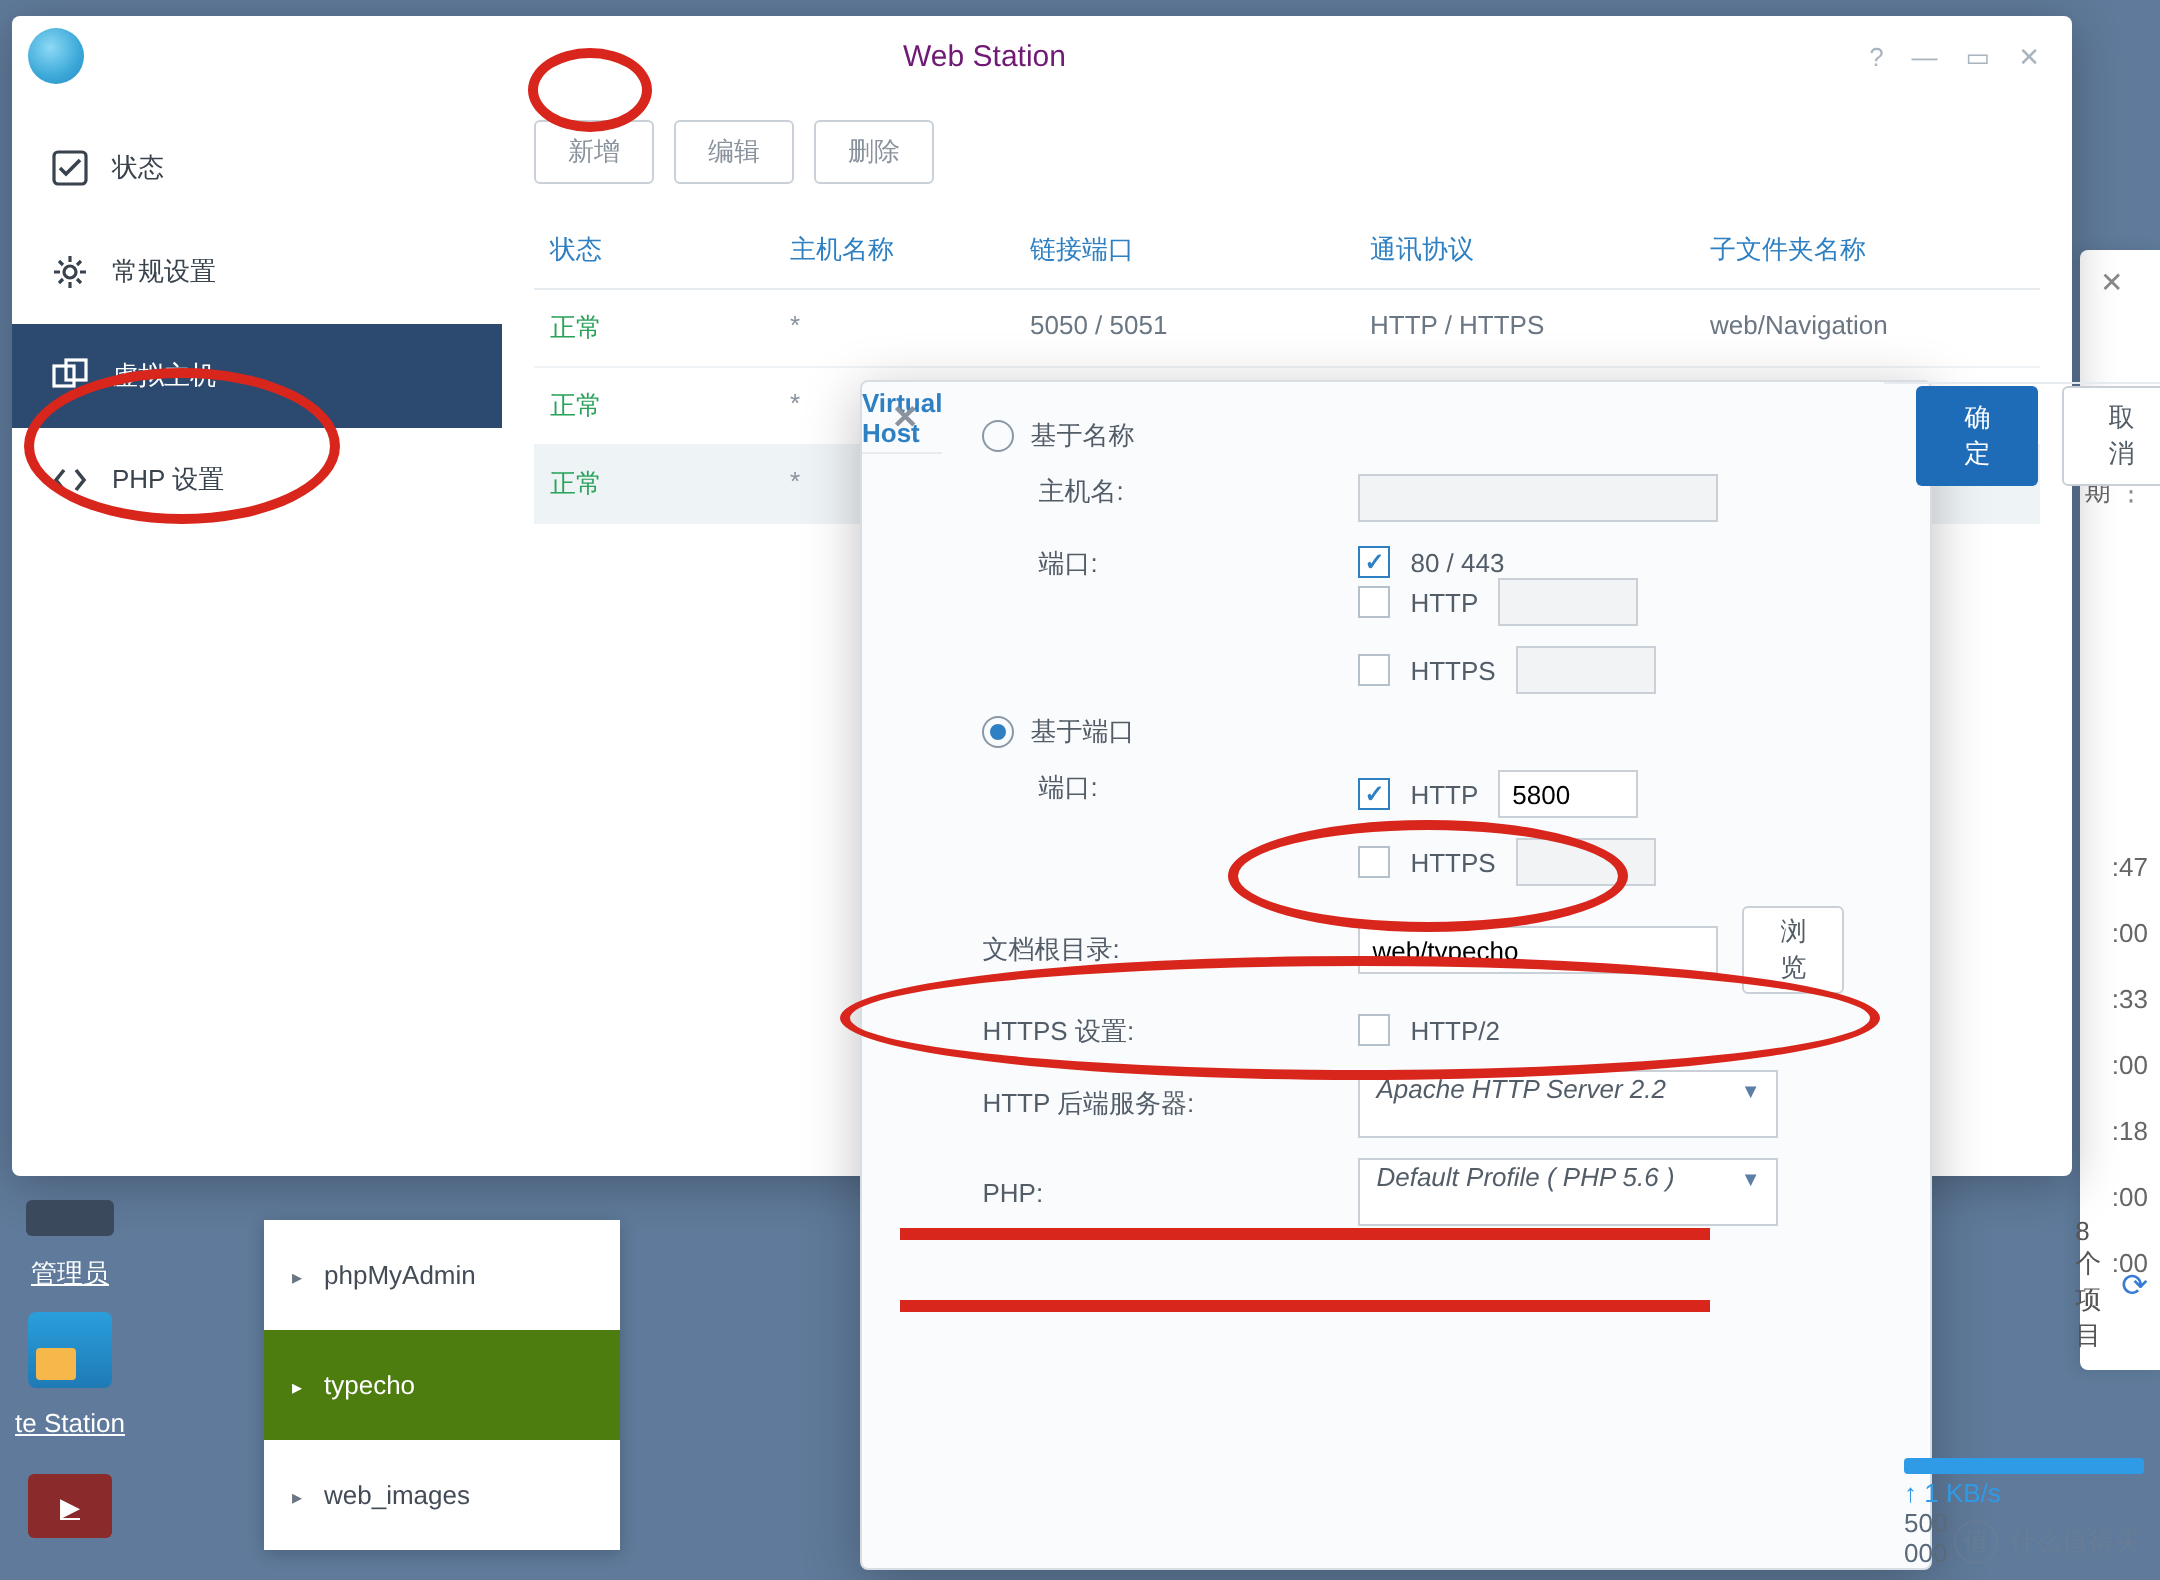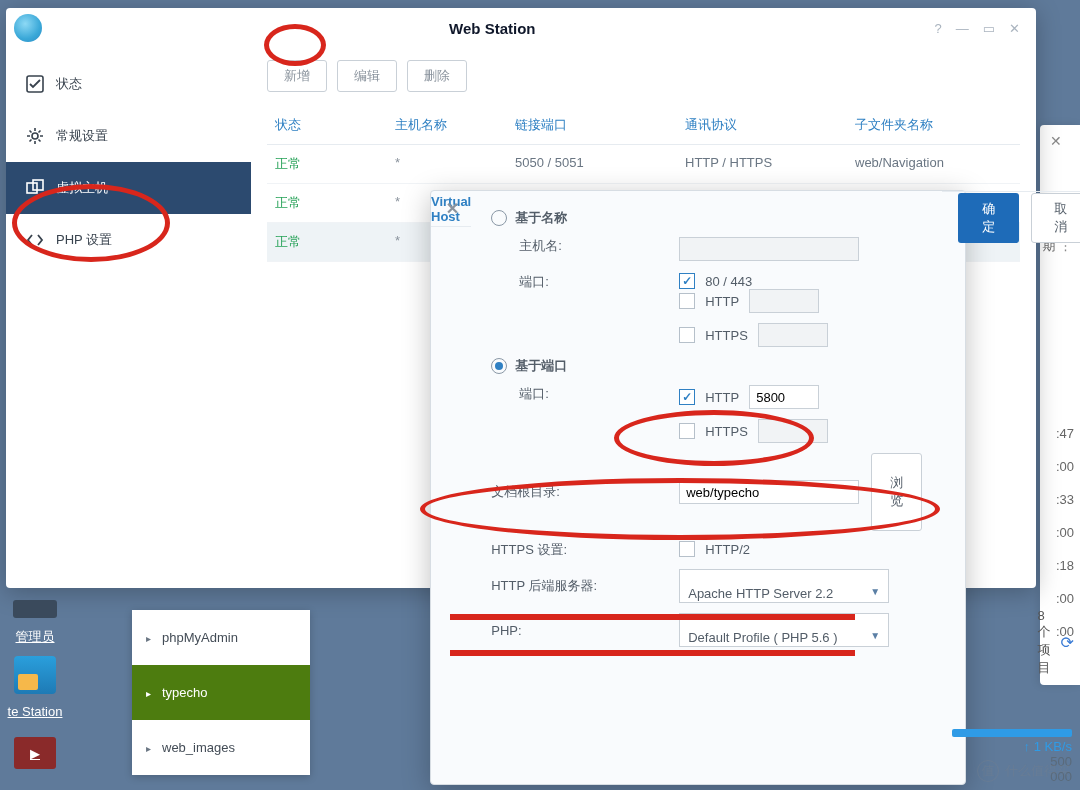--- a/index.html
+++ b/index.html
@@ -9,21 +9,21 @@
 .back-close { position: absolute; top: 8px; left: 10px; color: #888; font-size: 14px; }
 .back-btn { position: absolute; top: 75px; right: 6px; width: 28px; height: 22px; border: 1px solid #ccc; border-radius: 3px; text-align: center; line-height: 20px; color: #555; background: #fff; }
 .back-times { position: absolute; right: 6px; top: 250px; color: #666; font-size: 12px; line-height: 30px; margin-top: 44px; }
 .back-times div { margin-bottom: 3px; }
 .back-footer { position: absolute; bottom: 8px; right: 6px; color: #555; font-size: 12px; display: flex; align-items: center; gap: 10px; }
 .refresh-icon { color: #3a7bd5; font-size: 16px; }
 
 .ws-window { position: absolute; top: 8px; left: 6px; width: 1030px; height: 580px; background: #fff; border-radius: 4px; box-shadow: 0 4px 24px rgba(0,0,0,0.25); display: flex; flex-direction: column; }
 .titlebar { height: 40px; display: flex; align-items: center; padding: 0 8px; }
 .app-icon { width: 28px; height: 28px; border-radius: 50%; background: radial-gradient(circle at 40% 35%, #8dd9f5 0%, #3aa8d8 60%, #2b8ac4 100%); margin-right: 8px; }
-.title-text { flex: 1; text-align: center; color: #0f172a; font-size: 15px; font-weight: 700; }
+.title-text { flex: 1; text-align: center; color: #701a75; font-size: 15px; font-weight: 400; }
 .win-ctrl { display: flex; gap: 14px; color: #aab4bf; font-size: 15px; padding-right: 8px; }
 
 .ws-body { flex: 1; display: flex; }
 .sidebar { width: 245px; padding-top: 10px; }
 .nav-item { height: 52px; display: flex; align-items: center; padding-left: 20px; color: #39434e; gap: 12px; cursor: pointer; font-size: 14px; }
 .nav-item.active { background: #2c4a6f; color: #fff; }
 .nav-icon { width: 18px; height: 18px; display: inline-flex; align-items: center; justify-content: center; }
 
 .main { flex: 1; padding: 12px 16px 0 16px; }
 .toolbar { display: flex; gap: 10px; margin-bottom: 14px; }
@@ -32,54 +32,54 @@
 .table-head { color: #2f80c3; border-bottom: 1px solid #e6ebf0; }
 .table-row { color: #6a7683; border-bottom: 1px solid #f0f3f6; }
 .table-row.sel { background: #eef3f6; }
 .row-status { color: #29a35a; }
 .col-host { color: #8a939d; }
 
 .dialog { position: absolute; top: 190px; left: 430px; width: 536px; height: 595px; background: #f9fbfd; border: 1px solid #d7dde3; border-radius: 4px; box-shadow: 0 6px 28px rgba(0,0,0,0.25); display: flex; flex-direction: row; }
 .dlg-title { height: 36px; display: flex; align-items: center; justify-content: center; color: #2f80c3; font-weight: 600; font-size: 14px; position: relative; border-bottom: 1px solid #e6ebf0; }
 .dlg-close { position: absolute; right: 12px; top: 8px; color: #8a939d; font-size: 16px; cursor: pointer; }
 .dlg-body { flex: 1; padding: 12px 20px; color: #535d68; }
-.rad-row { display: flex; align-items: center; gap: 8px; margin: 6px 0; font-weight: bold; }
+.rad-row { display: flex; align-items: center; gap: 8px; margin: 6px 0; }
 .radio { width: 16px; height: 16px; border: 1.5px solid #8a98a6; border-radius: 50%; display: inline-flex; align-items: center; justify-content: center; }
 .radio.sel::after { content: ""; width: 8px; height: 8px; background: #2f80c3; border-radius: 50%; }
 .form-grid { display: grid; grid-template-columns: 160px 1fr; row-gap: 12px; align-items: center; margin: 10px 0 10px 28px; }
 .form-grid.top { align-items: start; }
 .chk { width: 16px; height: 16px; border: 1.5px solid #b6c0ca; display: inline-flex; align-items: center; justify-content: center; background: #fff; }
 .chk.on { border-color: #2f80c3; color: #2f80c3; }
 .chk.on::after { content: "✓"; font-size: 12px; font-weight: bold; }
 .inline-field { display: flex; align-items: center; gap: 10px; }
 .txt-in { width: 70px; height: 24px; border: 1px solid #c9d0d7; background: #fff; padding: 0 6px; }
 .txt-in.wide { width: 180px; }
 .txt-in.disabled { background: #f1f3f5; }
-.browse-btn { padding: 20px 18px; border: 1px solid #c9d0d7; background: #fff; color: #535d68; border-radius: 3px; margin-left: 12px; cursor: pointer; }
-.select-box { width: 210px; height: 26px; border: 1px solid #c9d0d7; background: #fff; display: flex; align-items: flex-start; justify-content: space-between; padding: 16px 8px; color: #535d68; cursor: pointer; }
+.browse-btn { padding: 3px 18px; border: 1px solid #c9d0d7; background: #fff; color: #535d68; border-radius: 3px; margin-left: 12px; cursor: pointer; }
+.select-box { width: 210px; height: 26px; border: 1px solid #c9d0d7; background: #fff; display: flex; align-items: flex-end; justify-content: space-between; padding: 16px 8px; color: #535d68; cursor: pointer; font-style: italic; }
 .caret { color: #5b7fa5; font-size: 10px; }
 .form-row-full { display: grid; grid-template-columns: 188px 1fr; align-items: center; margin: 10px 0; }
 .dlg-footer { height: 52px; border-top: 1px solid #e6ebf0; display: flex; justify-content: flex-end; align-items: center; gap: 12px; padding: 0 16px; }
 .btn-primary { background: #1e6bb8; color: #fff; border: none; padding: 7px 24px; border-radius: 3px; cursor: pointer; }
 .btn-default { background: #fff; color: #535d68; border: 1px solid #c9d0d7; padding: 6px 22px; border-radius: 3px; cursor: pointer; }
 
 .folder-panel { position: absolute; top: 610px; left: 132px; width: 178px; background: #fff; font-size: 13px; box-shadow: 0 2px 8px rgba(0,0,0,0.2); }
 .folder-item { padding: 20px 14px; color: #434c56; cursor: pointer; }
 .folder-item.sel { background: #4d7c0f; color: #fff; }
 .folder-caret { display: inline-block; width: 10px; color: #6a7683; margin-right: 6px; font-size: 10px; }
 .folder-item.sel .folder-caret { color: #fff; }
 
 .desk-icons { position: absolute; top: 600px; left: 0; width: 70px; color: #fff; font-size: 11px; text-align: center; text-decoration: underline; }
 .desk-icons div { margin-bottom: 10px; }
 .di-admin { background: #3a4a5c; border-radius: 3px; width: 44px; height: 18px; margin: 0 auto 2px; }
 .di-note { width: 42px; height: 38px; margin: 10px auto 2px; background: linear-gradient(#2a9fdc, #1e7ab5); border-radius: 4px; position: relative; }
 .di-note::after { content: ""; position: absolute; left: 4px; bottom: 4px; width: 20px; height: 16px; background: #f6b84a; border-radius: 2px; }
 .di-video { width: 42px; height: 32px; margin: 18px auto 0; background: #8a2a2a; border-radius: 3px; display: flex; align-items: center; justify-content: center; color: #fff; }
 
-.meter { position: absolute; bottom: 6px; right: 8px; width: 120px; font-size: 11px; color: #5a6a7a; text-align: right; }
+.meter { position: absolute; bottom: 6px; right: 8px; width: 120px; font-size: 11px; color: #5a6a7a; text-align: left; }
 .meter .bar { height: 8px; background: #2f9be6; border-radius: 2px; margin-bottom: 2px; }
 .meter .up { color: #2f9be6; }
 .watermark { position: absolute; bottom: 8px; right: 10px; color: rgba(120,130,140,0.35); font-size: 13px; display: flex; align-items: center; gap: 6px; }
 .wm-badge { width: 22px; height: 22px; border: 1.5px solid rgba(120,130,140,0.35); border-radius: 50%; display: flex; align-items: center; justify-content: center; }
 
 .ann { position: absolute; border: 5px solid #d8261c; border-radius: 50%; pointer-events: none; }
 .ann1 { top: 24px; left: 264px; width: 62px; height: 42px; }
 .ann2 { top: 184px; left: 12px; width: 158px; height: 78px; }
 .ann3 { top: 410px; left: 614px; width: 200px; height: 56px; }
 .ann4 { top: 478px; left: 420px; width: 520px; height: 62px; }

